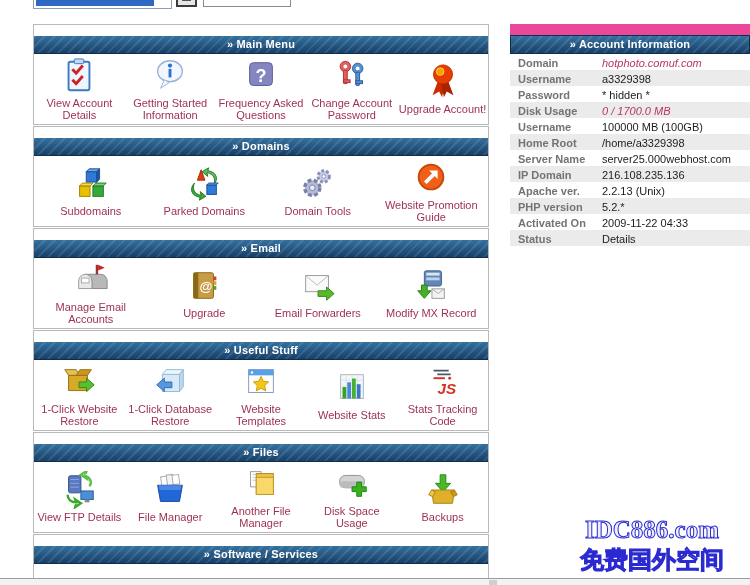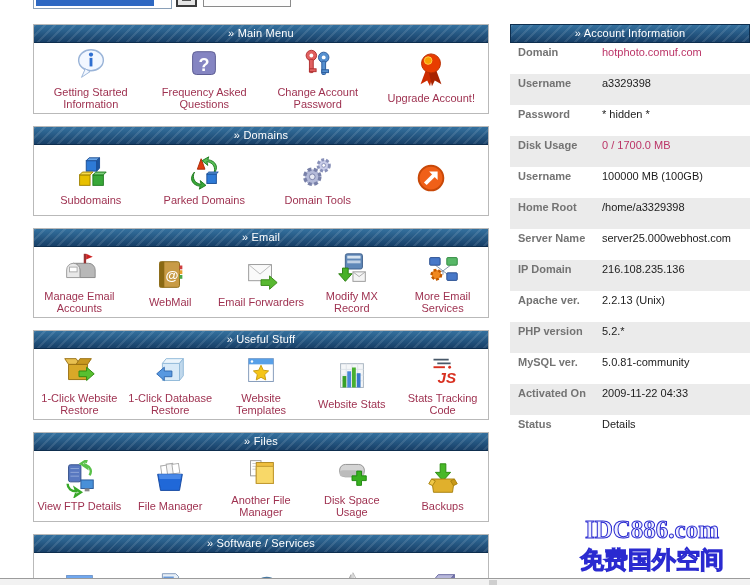--- a/index.html
+++ b/index.html
@@ -15,38 +15,38 @@
   .go-btn{position:absolute;left:176px;top:-13px;width:21px;height:20px;
     background:#e6e6e6;border:2px solid #3c3c3c;box-sizing:border-box;}
   .go-btn i{position:absolute;left:4px;top:4px;right:4px;bottom:4px;background:#555;display:block;}
   .create-btn{position:absolute;left:203px;top:-15px;width:88px;height:22px;
     background:#fdfdfd;border:1px solid #8a8a8a;box-sizing:border-box;
     font-size:11px;color:#222;text-align:center;line-height:19px;overflow:hidden;}
   
   .section{position:absolute;left:33px;width:454px;background:#fff;
     border:1px solid #b9b9b9;}
   .sec-header{height:17px;line-height:17px;text-align:center;
-    color:#fff;font-size:11px;font-weight:normal;letter-spacing:.2px;
+    color:#fff;font-size:11px;font-weight:bold;letter-spacing:.2px;
     background-image:repeating-linear-gradient(135deg, rgba(255,255,255,.10) 0 2px, rgba(255,255,255,0) 2px 7px),
       linear-gradient(#34719f,#173f67);
-    border-bottom:1px solid #0e2e4e;}
+    border-bottom:1px solid #0e2e4e;margin-top:11px;}
   .sec-body{display:flex;height:70px;}
   .menu-item{flex:1 1 0;display:flex;flex-direction:column;align-items:center;justify-content:center;
     color:#9e3150;font-size:11px;line-height:12px;text-align:center;cursor:pointer;padding:0 1px;}
   .menu-item .icon{width:38px;height:38px;margin-bottom:2px;flex:none;}
   .icon svg{width:100%;height:100%;display:block;}
   
-  .account-panel{position:absolute;left:510px;top:24px;width:240px;background:#7dd3fc;}
+  .account-panel{position:absolute;left:510px;top:24px;width:240px;background:#ec4899;}
   .account-panel .sec-header{border:1px solid #0e2e4e;}
-  .acc-row{display:flex;height:31px;line-height:19px;font-size:11px;background:#fff;}
+  .acc-row{display:flex;height:16px;line-height:19px;font-size:11px;background:#fff;}
   .acc-row:nth-child(even){background:#ebebeb;}
   .acc-label{width:84px;padding-left:8px;color:#737373;font-weight:bold;flex:none;
     white-space:nowrap;overflow:hidden;}
   .acc-value{color:#1c1c1c;white-space:nowrap;}
-  .acc-value.link{color:#bb3366;cursor:pointer;}
+  .acc-value.link{color:#bb3366;cursor:pointer;font-style:italic;}
   
   .watermark{position:absolute;top:514px;right:18px;width:160px;height:66px;}
   
   .bottom-bar{position:absolute;left:0;top:578px;width:750px;height:7px;
     background:#f2f2f2;border-top:1px solid #9c9c9c;z-index:60;}
   .scroll-notch{position:absolute;left:489px;top:1px;width:8px;height:5px;background:#cfcfcf;}
 </style>
 </head>
 <body>
 
@@ -54,20 +54,31 @@
   <span class="sel"></span>
 </div>
 <div class="go-btn">
     <i></i>
   </div>
 <div class="create-btn">Create New</div>
 
 <div class="section" style="top:24px">
   <div class="sec-header"><span>»</span> <span>Main Menu</span></div>
   <div class="sec-body">
+    <div class="menu-item">
+      <span class="icon">
+          <svg viewBox="0 0 40 40">
+            <rect x="9" y="5" width="22" height="30" rx="2" fill="#eef5fd" stroke="#3b79c0" stroke-width="2"></rect>
+            <rect x="15" y="2" width="10" height="5" rx="1" fill="#c3d9f0" stroke="#3b79c0"></rect>
+            <path d="M13 13l4 4 7-8" fill="none" stroke="#cc2222" stroke-width="3"></path>
+            <path d="M13 24l4 4 7-8" fill="none" stroke="#cc2222" stroke-width="3"></path>
+          </svg>
+        </span>
+      <span>View Account Details</span>
+    </div>
     <div class="menu-item">
       <span class="icon">
           <svg viewBox="0 0 40 40">
             <ellipse cx="20" cy="15" rx="13" ry="11" fill="#f2f7ff" stroke="#9ab4d8" stroke-width="1.5"></ellipse>
             <path d="M14 24l-4 9 9-6z" fill="#f2f7ff" stroke="#9ab4d8"></path>
             <circle cx="20" cy="9" r="2.2" fill="#2f6fd0"></circle>
             <rect x="18.5" y="12.5" width="3" height="9" fill="#2f6fd0"></rect>
           </svg>
         </span>
       <span>Getting Started Information</span>
@@ -155,20 +166,21 @@
       <span>Domain Tools</span>
     </div>
     <div class="menu-item">
       <span class="icon">
           <svg viewBox="0 0 40 40">
             <circle cx="20" cy="19" r="13" fill="#f06018" stroke="#c84808" stroke-width="2"></circle>
             <path d="M14 25L25 14" stroke="#fff" stroke-width="4"></path>
             <path d="M18 12h9v9z" fill="#fff"></path>
           </svg>
         </span>
+      <span>Website Promotion Guide</span>
     </div>
   </div>
 </div>
 
 <div class="section" style="top:228px">
   <div class="sec-header"><span>»</span> <span>Email</span></div>
   <div class="sec-body">
     <div class="menu-item">
       <span class="icon">
           <svg viewBox="0 0 40 40">
@@ -185,21 +197,21 @@
       <span class="icon">
           <svg viewBox="0 0 40 40">
             <rect x="9" y="6" width="21" height="27" rx="2" fill="#c89b46" stroke="#8a6914"></rect>
             <rect x="9" y="6" width="5" height="27" fill="#8a6914"></rect>
             <rect x="30" y="10" width="3" height="4" fill="#d04040"></rect>
             <rect x="30" y="15" width="3" height="4" fill="#e8a030"></rect>
             <rect x="30" y="20" width="3" height="4" fill="#48a848"></rect>
             <text x="22" y="25" font-size="14" font-weight="bold" fill="#fff" text-anchor="middle">@</text>
           </svg>
         </span>
-      <span>WebMail</span>
+      <span>Upgrade</span>
     </div>
     <div class="menu-item">
       <span class="icon">
           <svg viewBox="0 0 40 40">
             <rect x="7" y="9" width="24" height="17" fill="#fafafa" stroke="#999"></rect>
             <path d="M7 9l12 10L31 9" fill="none" stroke="#bbb"></path>
             <path d="M20 25h9v-4l8 7-8 7v-4h-9z" fill="#58b830" stroke="#3a8a18"></path>
           </svg>
         </span>
       <span>Email Forwarders</span>
@@ -209,32 +221,20 @@
           <svg viewBox="0 0 40 40">
             <rect x="13" y="4" width="18" height="16" rx="2" fill="#6088b8" stroke="#40608a"></rect>
             <rect x="15" y="6" width="14" height="3" fill="#d8e4f0"></rect>
             <rect x="15" y="11" width="14" height="3" fill="#c0d0e4"></rect>
             <rect x="21" y="23" width="13" height="10" fill="#f4f4f4" stroke="#999"></rect>
             <path d="M21 23l6.5 5 6.5-5" fill="none" stroke="#aaa"></path>
             <path d="M10 19v6H6l7 8 7-8h-4v-6z" fill="#48b028" stroke="#2a8010"></path>
           </svg>
         </span>
       <span>Modify MX Record</span>
-    </div>
-    <div class="menu-item">
-      <span class="icon">
-          <svg viewBox="0 0 40 40">
-            <path d="M12 16l8 6 8-6M20 22v4M12 24l8-2 8 6" stroke="#8090a8" fill="none"></path>
-            <rect x="6" y="8" width="11" height="8" rx="1" fill="#4878c8" stroke="#2a4f90"></rect>
-            <rect x="24" y="8" width="11" height="8" rx="1" fill="#58b868" stroke="#2f8a3f"></rect>
-            <rect x="24" y="24" width="11" height="8" rx="1" fill="#4878c8" stroke="#2a4f90"></rect>
-            <circle cx="13" cy="26" r="5" fill="#f08820" stroke="#c05800" stroke-width="2.5" stroke-dasharray="3 2"></circle>
-          </svg>
-        </span>
-      <span>More Email Services</span>
     </div>
   </div>
 </div>
 
 <div class="section" style="top:330px">
   <div class="sec-header"><span>»</span> <span>Useful Stuff</span></div>
   <div class="sec-body">
     <div class="menu-item">
       <span class="icon">
           <svg viewBox="0 0 40 40">
@@ -459,24 +459,20 @@
       </div>
     <div class="acc-row">
         <span class="acc-label">Apache ver.</span>
         <span class="acc-value">2.2.13 (Unix)</span>
       </div>
     <div class="acc-row">
         <span class="acc-label">PHP version</span>
         <span class="acc-value">5.2.*</span>
       </div>
     <div class="acc-row">
-        <span class="acc-label">MySQL ver.</span>
-        <span class="acc-value">5.0.81-community</span>
-      </div>
-    <div class="acc-row">
         <span class="acc-label">Activated On</span>
         <span class="acc-value">2009-11-22 04:33</span>
       </div>
     <div class="acc-row">
         <span class="acc-label">Status</span>
         <span class="acc-value">Details</span>
       </div>
   </div>
 </div>
 

